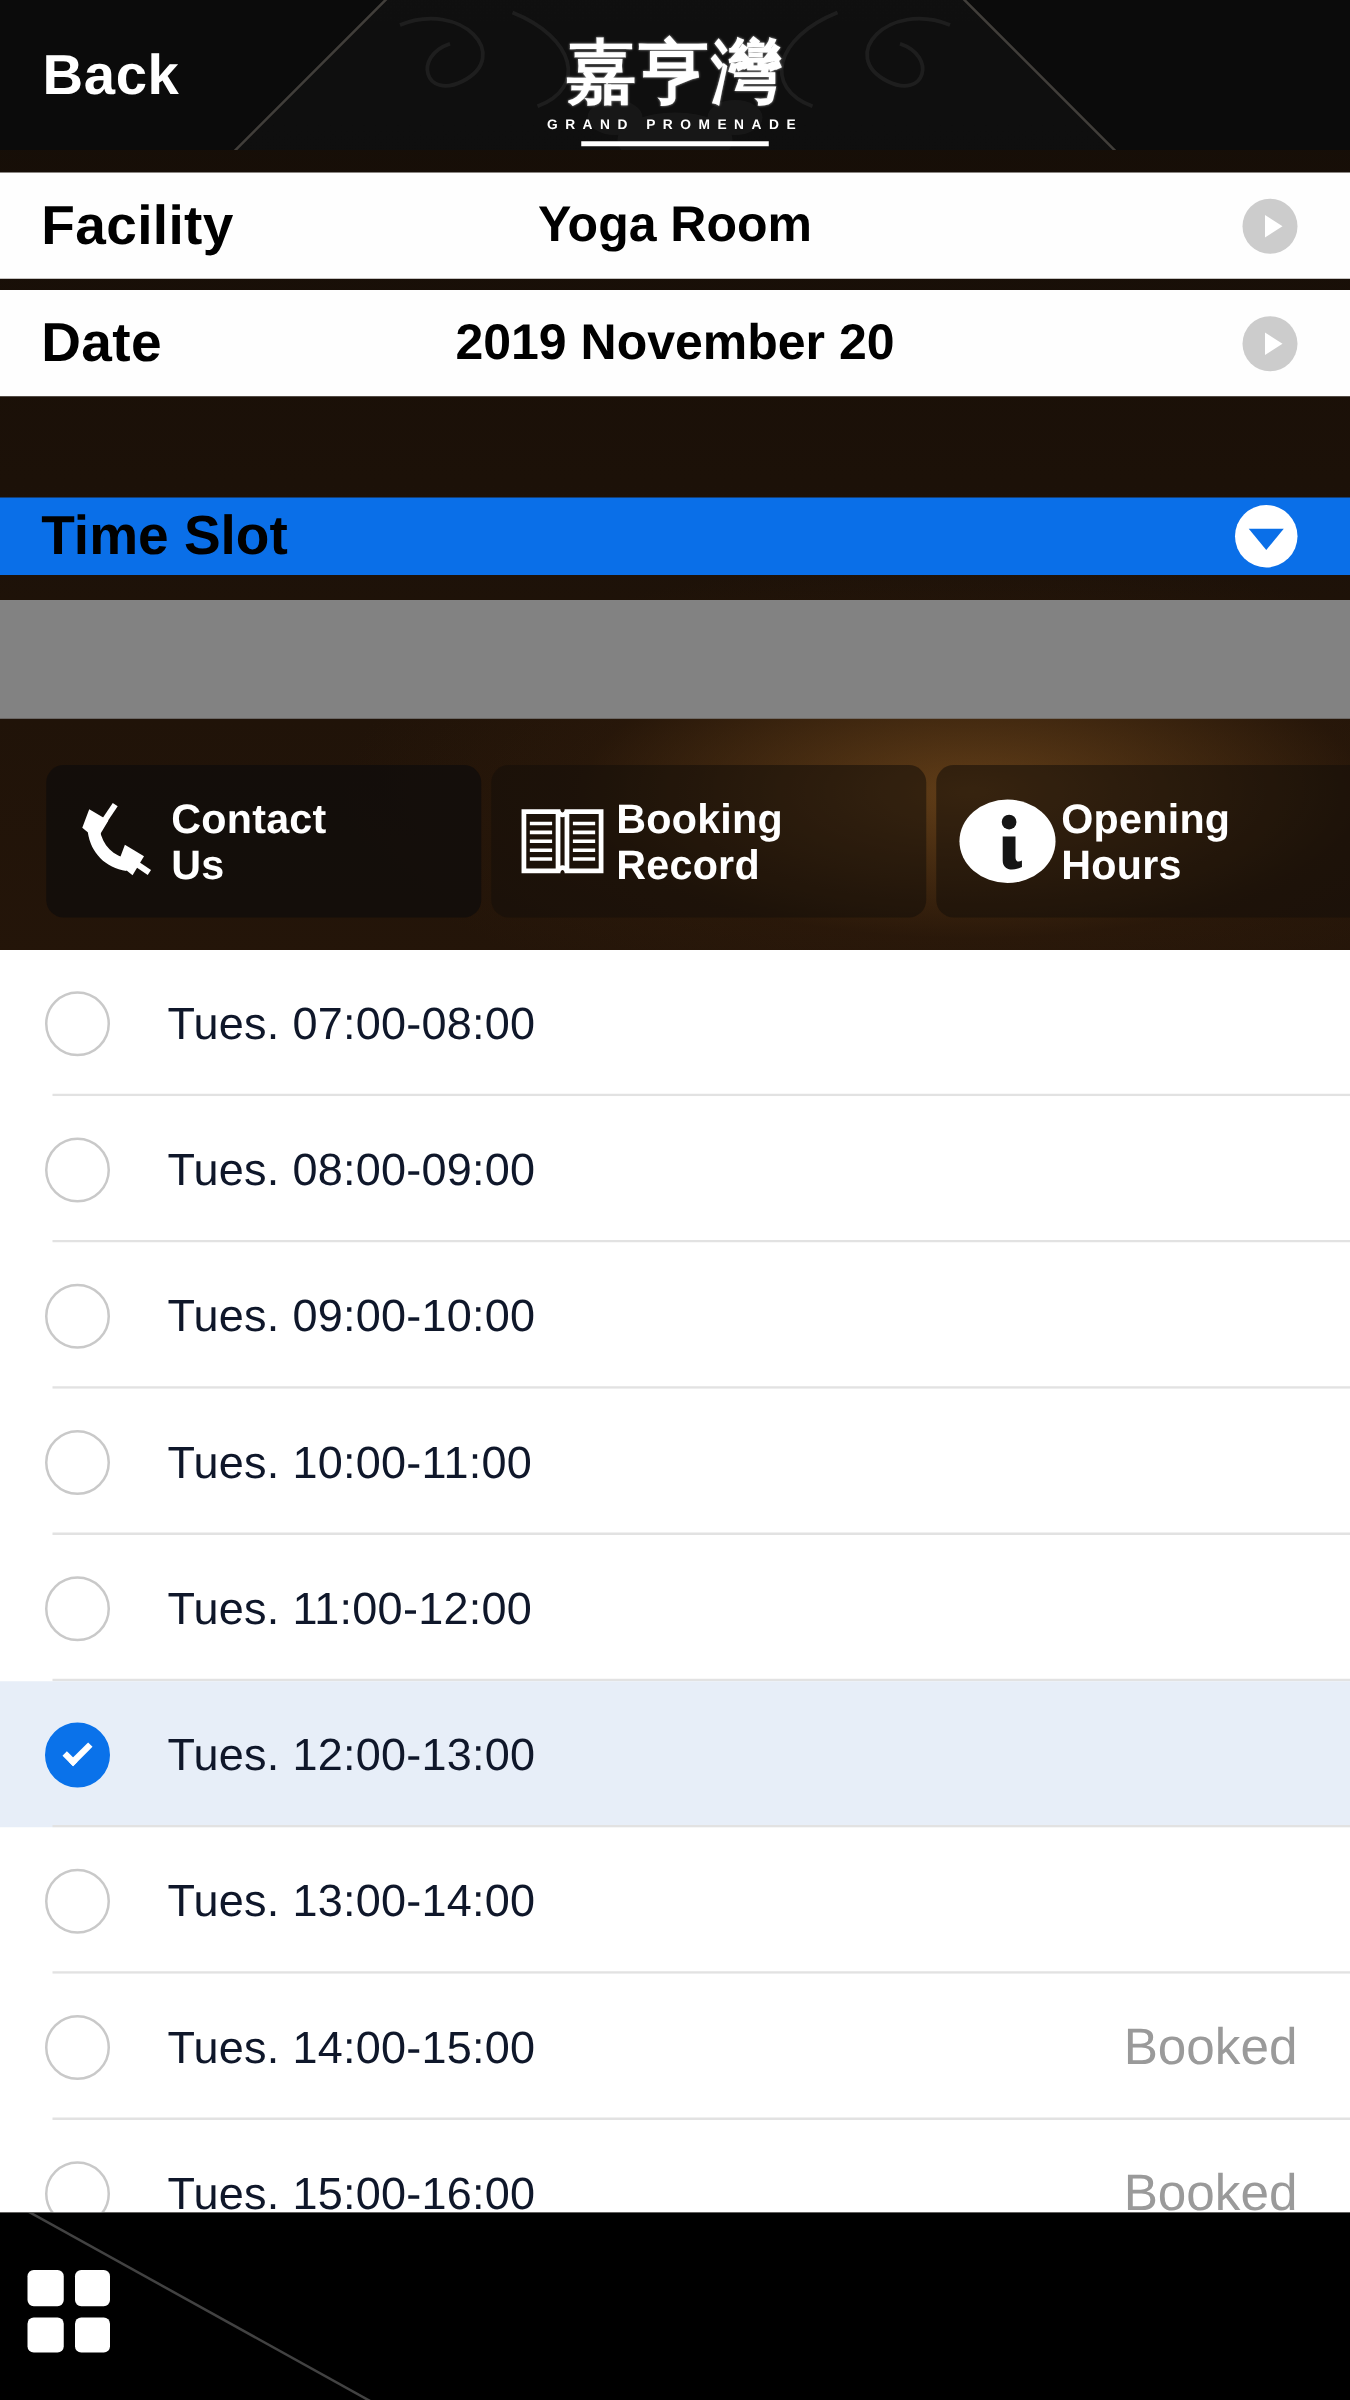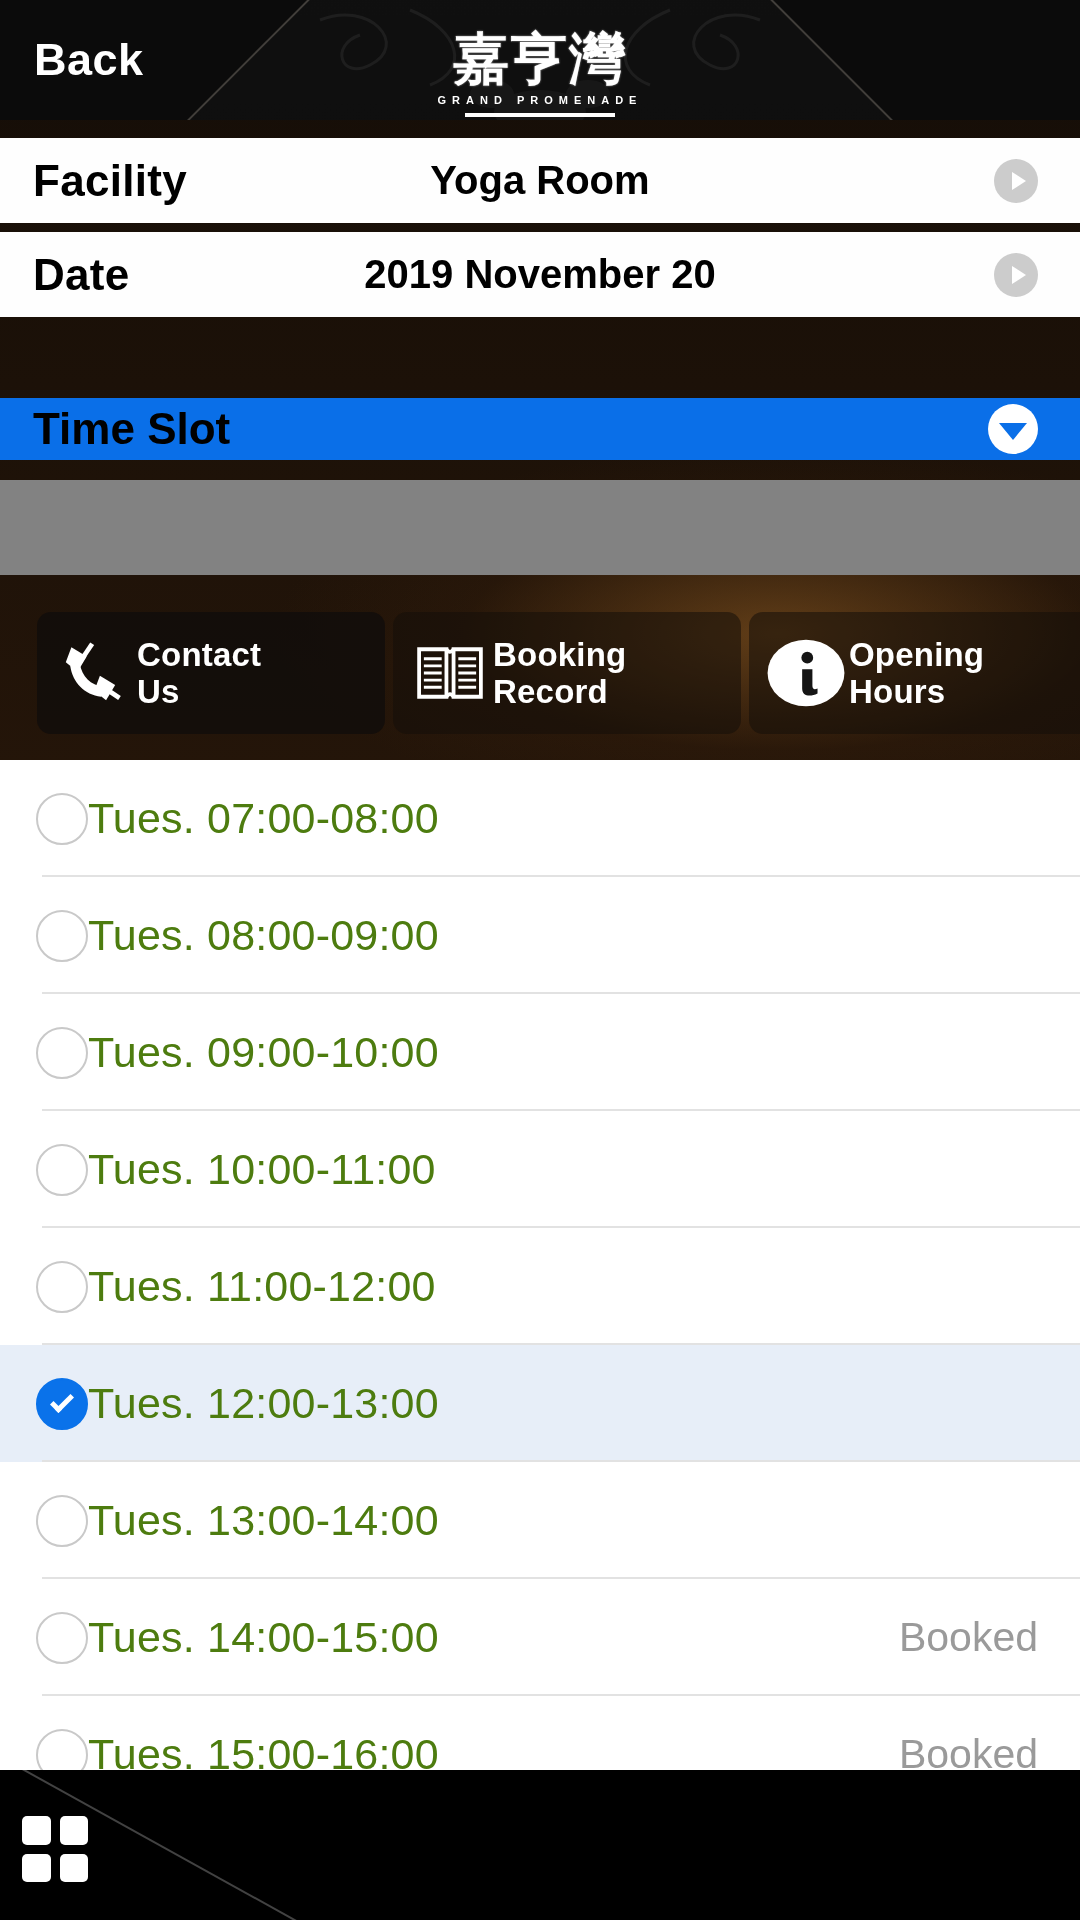--- a/index.html
+++ b/index.html
@@ -153,21 +153,21 @@
   .radio.checked {
     background:#0a72ea; border-color:#0a72ea;
   }
   .radio.checked .tick {
     display:block; width:22px; height:12px;
     border-left:5px solid #fff; border-bottom:5px solid #fff;
     transform:rotate(-45deg); margin-top:-5px;
   }
   .radio .tick { display:none; }
   .slot-text {
-    font-size:43px; color:#4d7c0f; letter-spacing:0.2px;
+    margin-left:46px; font-size:36px; color:#0f172a; letter-spacing:0.2px;
   }
   .slot-status {
     position:absolute; right:42px; font-size:41px; color:#9a9a9a;
   }
 
   
   .bottom-bar {
     position:absolute; left:0; top:1770px; width:1080px; height:150px;
     background:#000000; overflow:hidden;
   }

